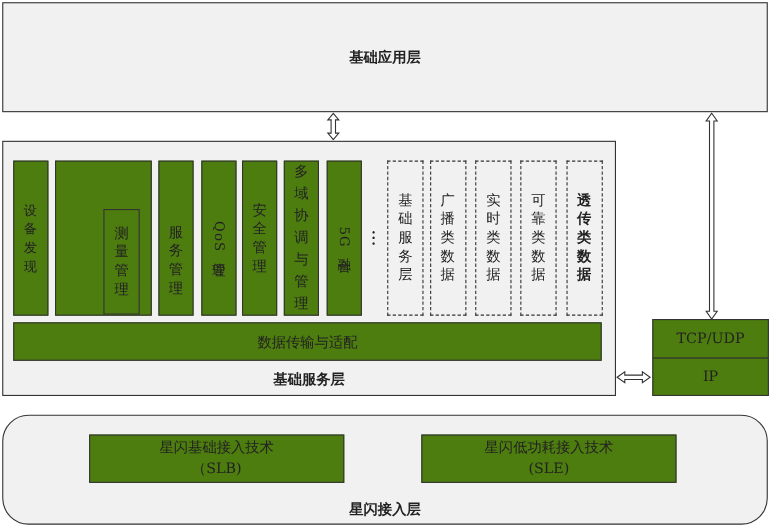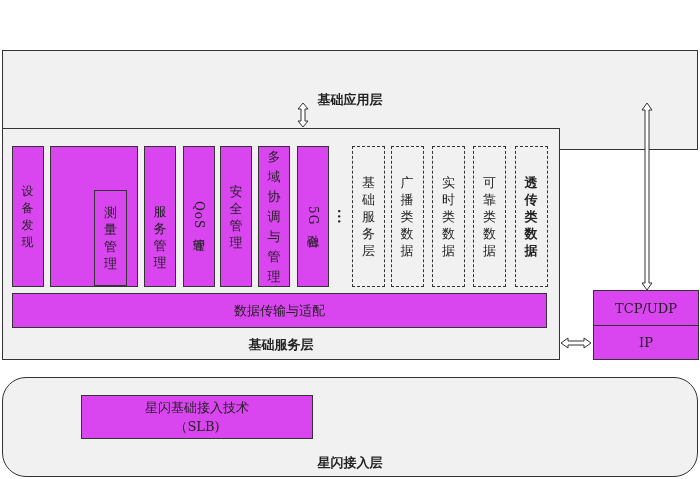--- a/index.html
+++ b/index.html
@@ -1,32 +1,32 @@
 <!DOCTYPE html>
 <html><head>
 <meta charset="utf-8">
 <style>
   html, body { margin:0; padding:0; background:#ffffff; }
   body { width:700px; height:479px; position:relative; overflow:hidden;
          font-family:"DejaVu Serif","Liberation Serif",serif; color:#222; }
   .abs { position:absolute; box-sizing:border-box; }
   .layer { background:#f1f1f1; border:1.5px solid #333; }
-  .box { background:#d946ef; border:1.5px solid #333; }
+  .box { background:#4d7c0f; border:1.5px solid #333; }
   .dbox { border:1.5px dashed #333; background:transparent; }
   .title { font-weight:bold; font-size:13px; text-align:center; font-family:"DejaVu Sans","Liberation Sans",sans-serif; }
   .vtxt { display:flex; flex-direction:column; align-items:center; justify-content:center;
           font-size:13px; line-height:16px; }
   .htxt { display:flex; align-items:center; justify-content:center; font-size:13px; text-align:center; }
   .rot { writing-mode:vertical-rl; font-size:12px; letter-spacing:1px; }
   svg { position:absolute; }
 </style>
 </head>
 <body>
 
-<div class="abs layer" style="left:2px; top:2px; width:696px; height:100px;margin-top:48px;">
+<div class="abs layer" style="left:2px; top:2px; width:696px; height:100px;">
   <div class="abs title" style="left:0; right:0; top:40px;">基础应用层</div>
 </div>
 
 <svg style="left:296px; top:102px;" width="14" height="26">
   <path d="M7 1 L12 7 L9 7 L9 19 L12 19 L7 25 L2 19 L5 19 L5 7 L2 7 Z" fill="#fff" stroke="#333" stroke-width="1"></path>
 </svg>
 <svg style="left:640px; top:102px;" width="14" height="189">
   <path d="M7 1 L12 8 L9 8 L9 181 L12 181 L7 188 L2 181 L5 181 L5 8 L2 8 Z" fill="#fff" stroke="#333" stroke-width="1"></path>
 </svg>
 <svg style="left:560px; top:336px;" width="32" height="14">
@@ -90,14 +90,18 @@
 <div class="abs box htxt" style="left:12px; top:293px; width:535px; height:35px;">数据传输与适配</div>
 
 <div class="abs box htxt" style="left:593px; top:290px; width:106px; height:36px;">TCP/UDP</div>
 <div class="abs box htxt" style="left:593px; top:325px; width:106px; height:35px;">IP</div>
 
 <div class="abs layer" style="left:2px; top:377px; width:696px; height:100px;border-radius:24px;">
   <div class="abs box" style="left:78px; top:17px; width:232px; height:44px; font-size:13px; text-align:center; line-height:19px; padding-top:2px;">
     <div>星闪基础接入技术</div>
     <div>（SLB)</div>
   </div>
+  <div class="abs box" style="left:380px; top:17px; width:232px; height:44px; font-size:13px; text-align:center; line-height:19px; padding-top:2px;">
+    <div>星闪低功耗接入技术</div>
+    <div>(SLE)</div>
+  </div>
   <div class="abs title" style="left:0; right:0; top:76px;">星闪接入层</div>
 </div>
 
 </body></html>

